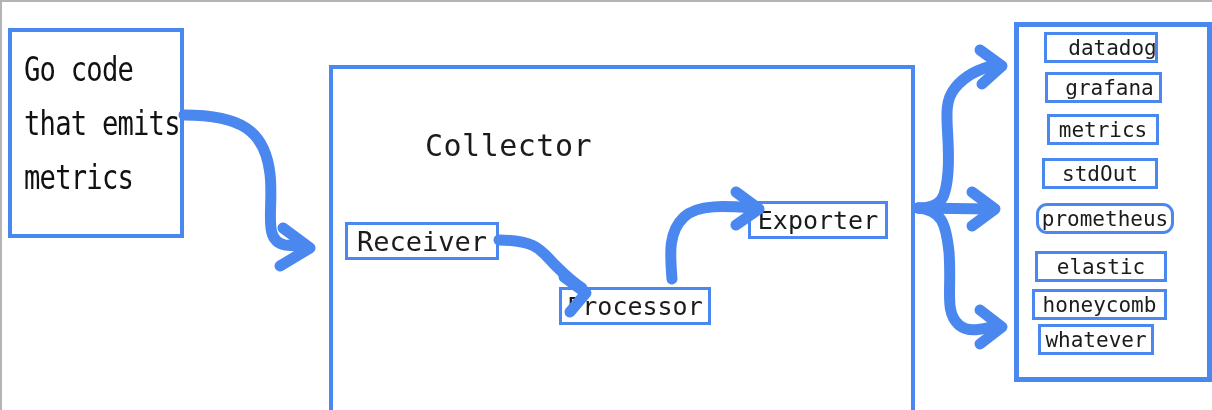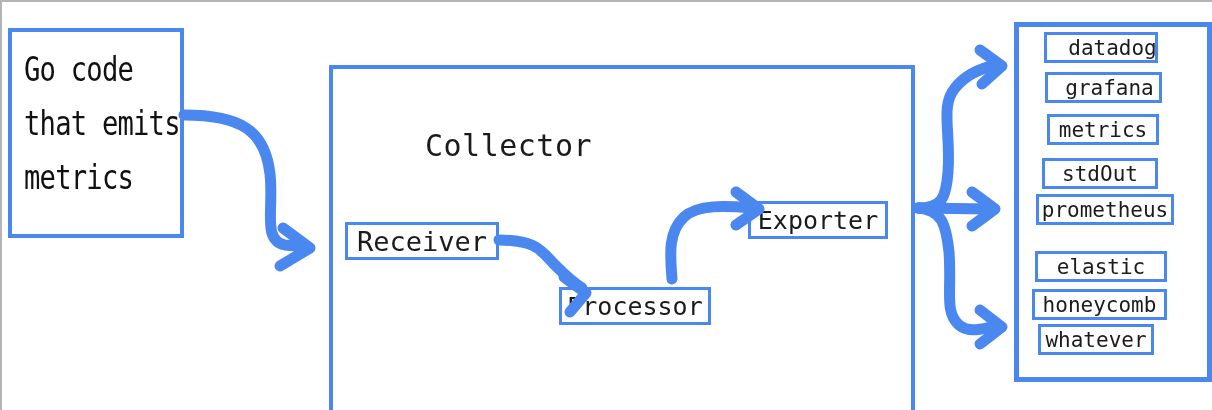--- a/index.html
+++ b/index.html
@@ -187,21 +187,21 @@
     </div>
   <div class="dest-item" style="left:1043px; top:70px;  width:117px;padding-left:12px;">
       <span>grafana</span>
     </div>
   <div class="dest-item" style="left:1045px; top:112px; width:112px;">
       <span>metrics</span>
     </div>
   <div class="dest-item" style="left:1040px; top:156px; width:116px;">
       <span>stdOut</span>
     </div>
-  <div class="dest-item" style="left:1034px; top:192px; width:138px;">
+  <div class="dest-item" style="left:1034px; top:201px; width:138px;border-radius:11px;">
       <span>prometheus</span>
     </div>
   <div class="dest-item" style="left:1033px; top:249px; width:132px;">
       <span>elastic</span>
     </div>
   <div class="dest-item" style="left:1030px; top:287px; width:135px;">
       <span>honeycomb</span>
     </div>
   <div class="dest-item" style="left:1036px; top:322px; width:116px;">
       <span>whatever</span>

